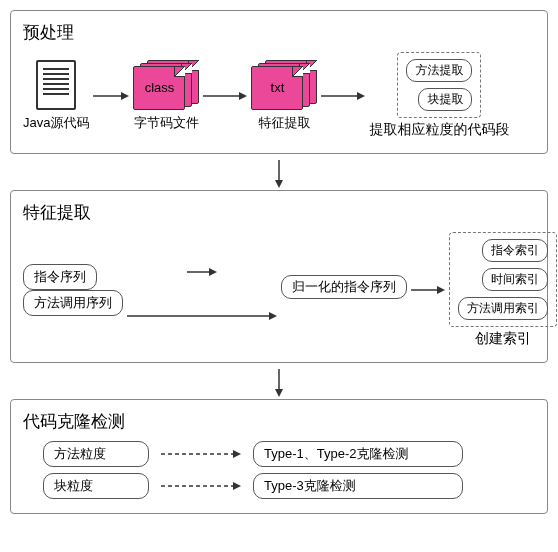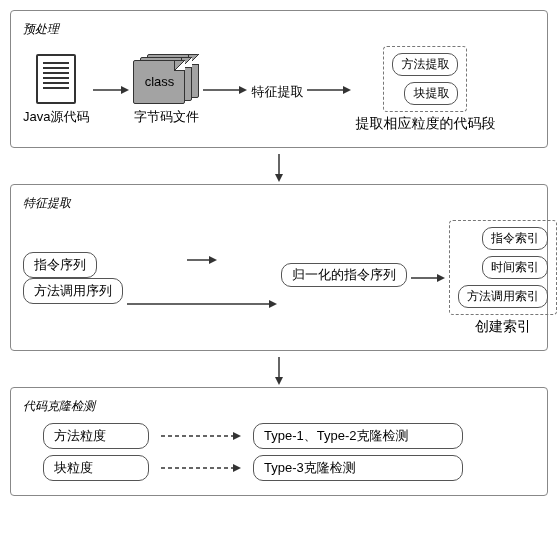--- a/index.html
+++ b/index.html
@@ -1,27 +1,27 @@
 <!DOCTYPE html>
 <html><head>
 <meta charset="utf-8">
 <style>
 * { box-sizing: border-box; margin: 0; padding: 0; }
 body { font-family: "Microsoft YaHei", SimSun, sans-serif; background: #fff; width: 558px; height: 552px; padding: 10px; }
 .stage { border: 1px solid #888; border-radius: 4px; padding: 10px 12px 14px 12px; margin-bottom: 6px; background: #fff; }
-.stage-title { font-size: 12px; margin-bottom: 8px; font-style: italic; }
+.stage-title { font-size: 17px; margin-bottom: 8px; }
 .row { display: flex; align-items: center; }
 .arrow-h { flex: 0 0 auto; display: flex; align-items: center; justify-content: center; padding: 0 4px; }
 .arrow-h svg { display: block; }
 .col { display: flex; flex-direction: column; align-items: center; }
 .caption { font-size: 13px; margin-top: 4px; text-align: center; }
 .doc-icon { width: 40px; height: 50px; border: 2px solid #333; border-radius: 2px; background: #fff; padding: 6px 5px; display: flex; flex-direction: column; gap: 3px; }
 .doc-icon .ln { height: 2px; background: #333; }
 .stack { position: relative; width: 66px; height: 50px; }
-.page { position: absolute; width: 52px; height: 44px; background: #a3a3a3; border: 1px solid #333; display: flex; align-items: center; justify-content: center; font-size: 13px; border-radius: 2px; }
+.page { position: absolute; width: 52px; height: 44px; background: #ec4899; border: 1px solid #333; display: flex; align-items: center; justify-content: center; font-size: 13px; border-radius: 2px; }
 .page::after { content: ""; position: absolute; top: -1px; right: -1px; width: 10px; height: 10px; background: linear-gradient(135deg, transparent 49%, #333 50%, #333 52%, #fff 53%); border-left: 1px solid #333; border-bottom: 1px solid #333; }
 .stack .p3 { left: 14px; top: 0; }
 .stack .p2 { left: 7px; top: 3px; }
 .stack .p1 { left: 0; top: 6px; }
 .dashed-box { border: 1px dashed #777; border-radius: 4px; padding: 6px 8px; display: flex; flex-direction: column; gap: 6px; align-items: flex-end; }
 .pill { border: 1px solid #555; border-radius: 10px; padding: 3px 10px; font-size: 13px; background: #fff; white-space: nowrap; }
 .pill-sm { font-size: 12px; padding: 2px 8px; }
 .dashed-caption { font-size: 14px; margin-top: 3px; text-align: center; }
 .connector-v { display: flex; justify-content: center; margin: 2px 0; }
 .fe-left { display: flex; flex-direction: column; align-items: flex-start; }
@@ -65,20 +65,27 @@
       </div>
       <div class="caption">字节码文件</div>
     </div>
     <div class="arrow-h">
       <svg width="44" height="14">
           <line x1="0" y1="7" x2="36" y2="7" stroke="#333" stroke-width="1.5"></line>
           <polygon points="36,3 44,7 36,11" fill="#333"></polygon>
         </svg>
     </div>
     <div class="col">
+      <div class="stack">
+        <div class="page p3"></div>
+          <div class="page p2"></div>
+        <div class="page p1">
+            <span>txt</span>
+          </div>
+      </div>
       <div class="caption">特征提取</div>
     </div>
     <div class="arrow-h">
       <svg width="44" height="14">
           <line x1="0" y1="7" x2="36" y2="7" stroke="#333" stroke-width="1.5"></line>
           <polygon points="36,3 44,7 36,11" fill="#333"></polygon>
         </svg>
     </div>
     <div class="col">
       <div class="dashed-box">

